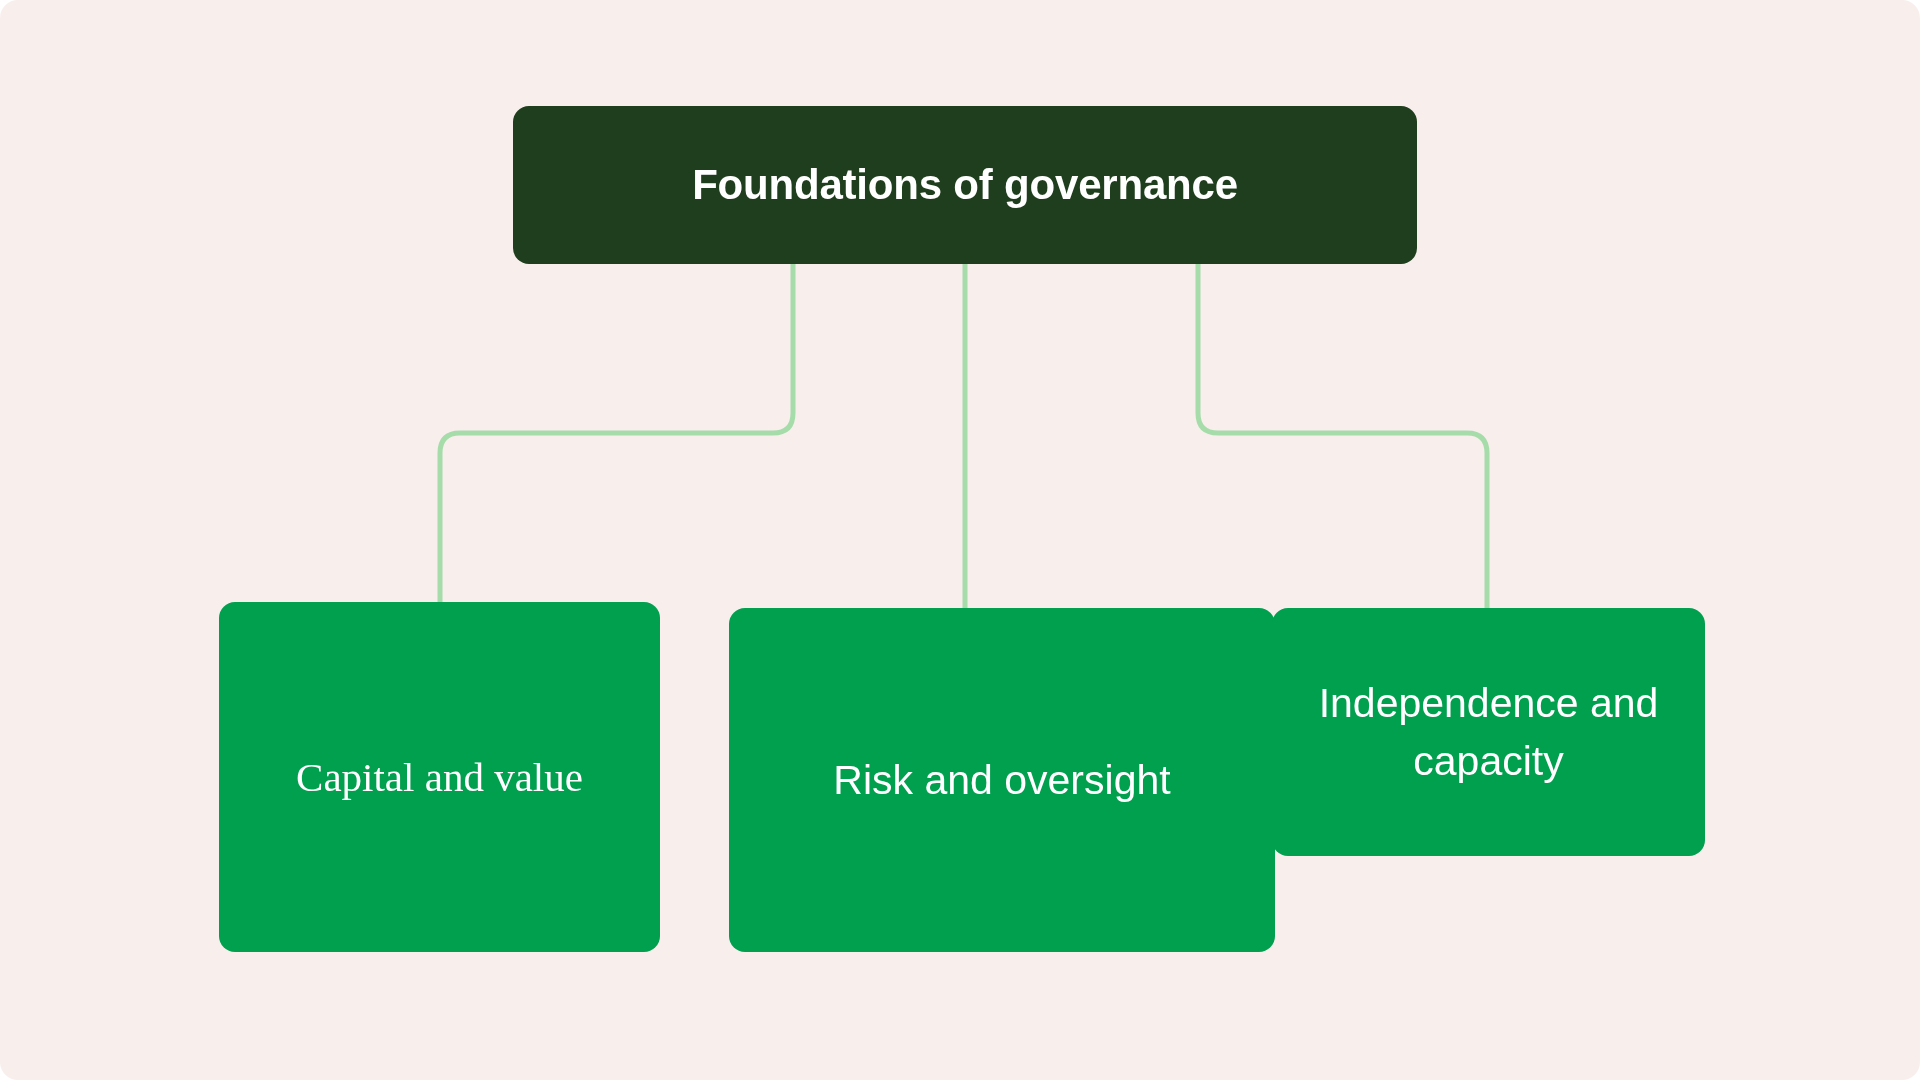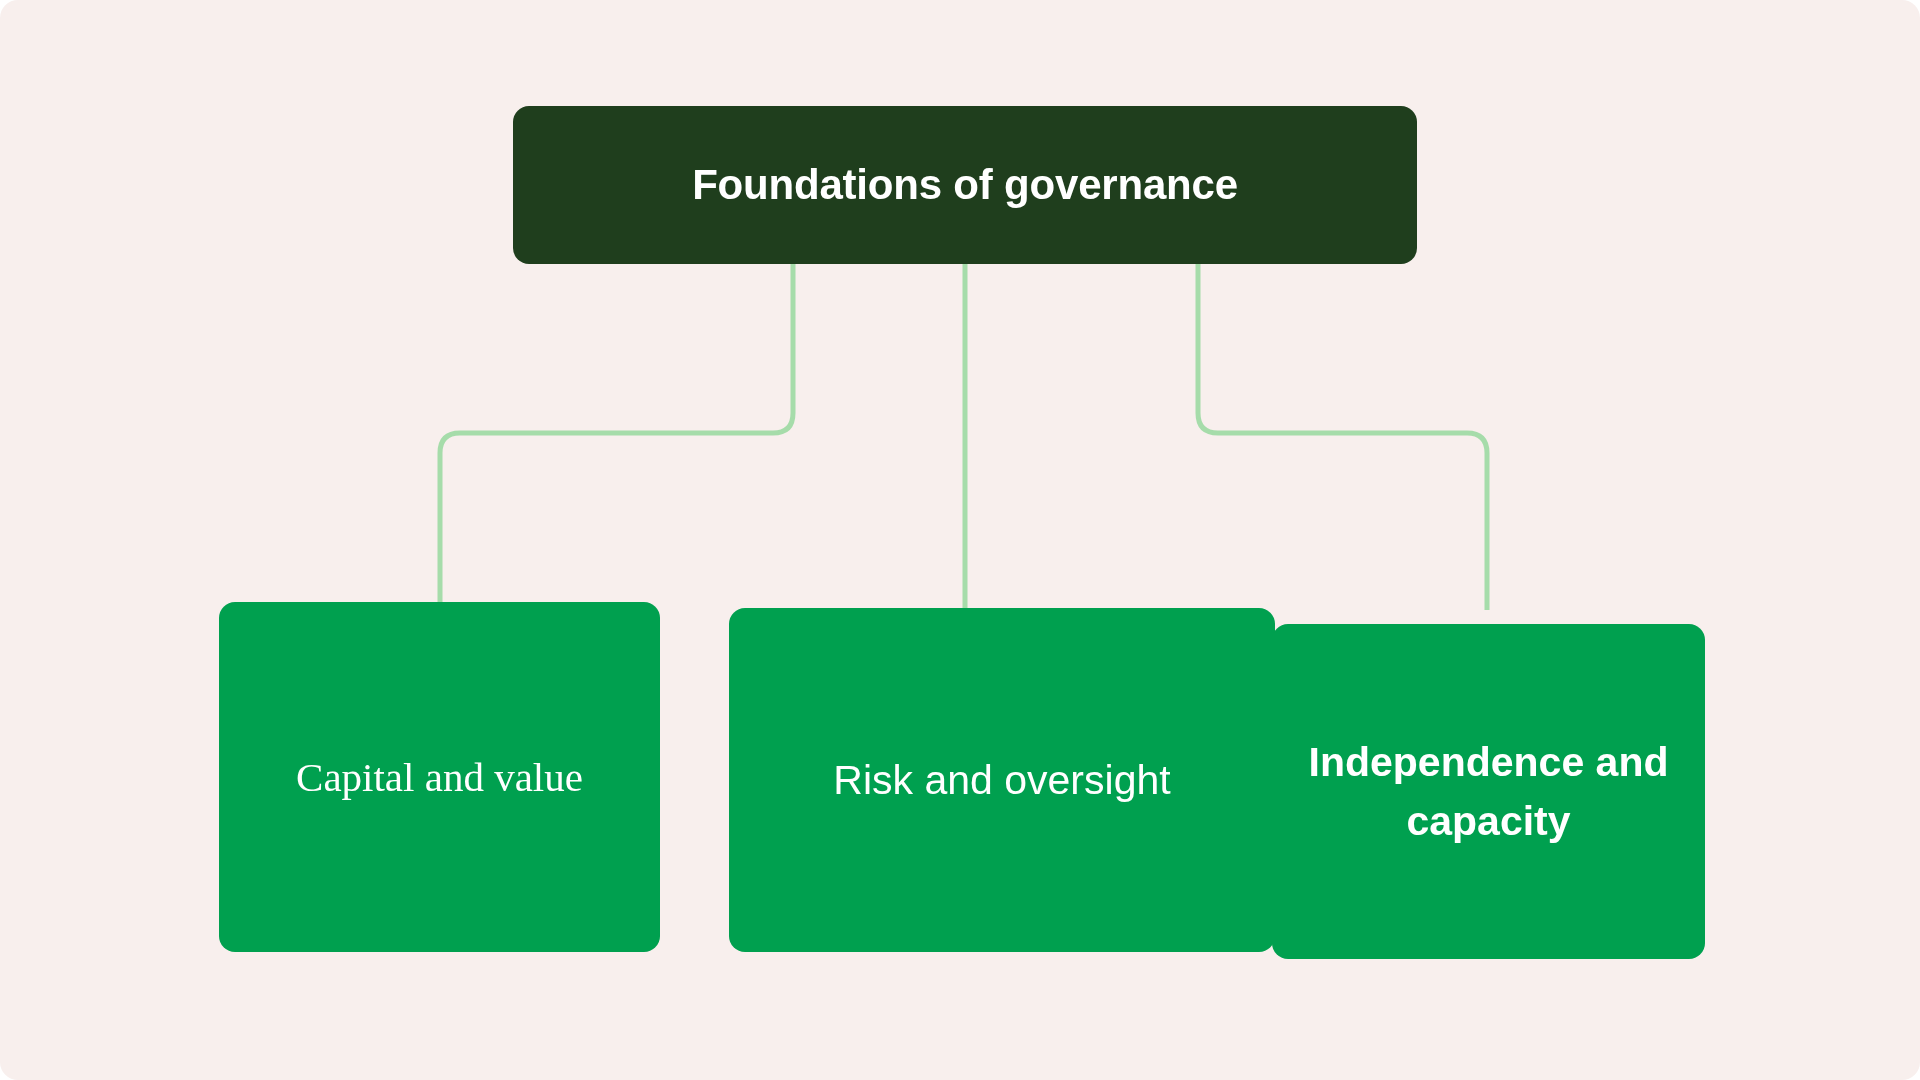--- a/index.html
+++ b/index.html
@@ -72,24 +72,23 @@
 
   .node-child-1 {
     left: 729px;
     top: 608px;
     width: 546px;
     height: 344px;
   }
 
   .node-child-2 {
     left: 1272px;
-    top: 624px;
+    top: 608px;
     width: 433px;
-    height: 335px;
-    font-weight: bold;
+    height: 248px;
   }
 
   .node-label {
     display: block;
     width: 100%;
   }
 </style>
 </head>
 <body>
 

